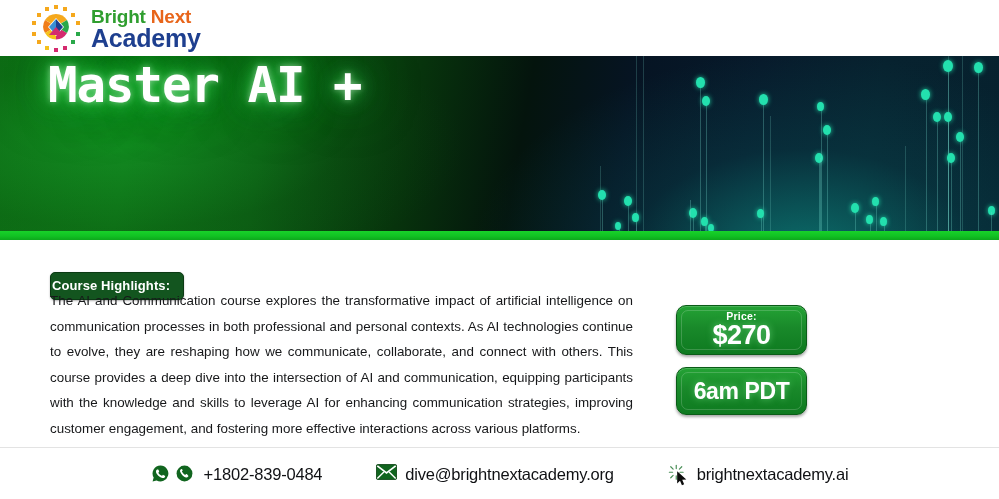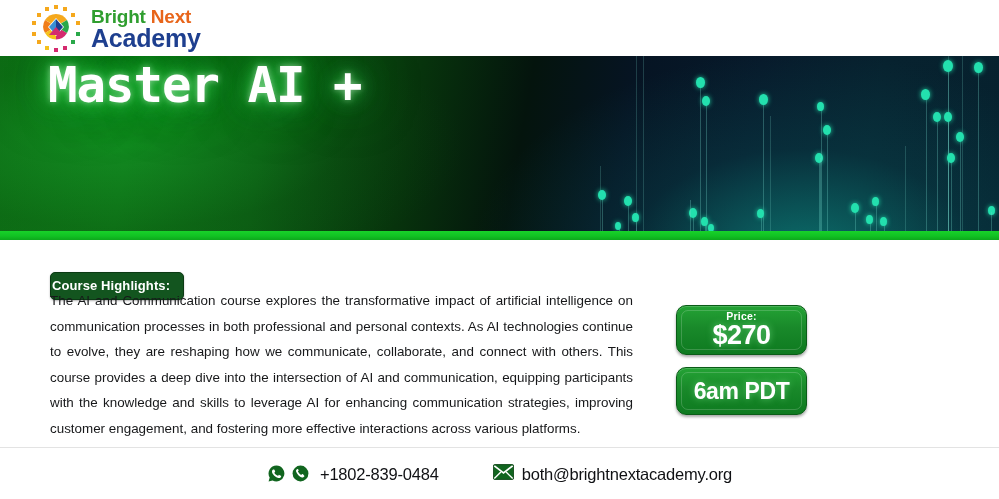--- a/index.html
+++ b/index.html
@@ -344,18 +344,35 @@
     </div>
 
     <div class="fitem">
       <span class="ic">
         <svg width="21" height="16" viewBox="0 0 24 18">
           <rect x="0.5" y="0.5" width="23" height="17" rx="1.5" fill="#11651f" stroke="#0b4414"></rect>
           <path d="M1.5 2 L12 10 L22.5 2" fill="none" stroke="#ffffff" stroke-width="2"></path>
           <path d="M1.5 16.5 L9 9 M22.5 16.5 L15 9" fill="none" stroke="#ffffff" stroke-width="1.6"></path>
         </svg>
       </span>
-      <span class="txt">both@brightnextacademy.org</span>
-    </div>
-
+      <span class="txt">dive@brightnextacademy.org</span>
+    </div>
+
+    <div class="fitem">
+      <span class="ic">
+        <svg width="22" height="22" viewBox="0 0 24 24">
+          <g stroke="#4a8f57" stroke-width="1.3" stroke-linecap="round">
+            <line x1="9" y1="1.5" x2="9" y2="5"></line>
+            <line x1="1.5" y1="9" x2="5" y2="9"></line>
+            <line x1="3" y1="3" x2="5.6" y2="5.6"></line>
+            <line x1="15" y1="3" x2="12.4" y2="5.6"></line>
+            <line x1="3" y1="15" x2="5.6" y2="12.4"></line>
+            <line x1="16.5" y1="9" x2="13" y2="9"></line>
+            <line x1="9" y1="16.5" x2="9" y2="13"></line>
+          </g>
+          <path d="M10 8 L20 17 L15.5 17.3 L17.6 22.2 L15.2 23.2 L13.1 18.4 L10 21.3 Z" fill="#0c0c0c"></path>
+        </svg>
+      </span>
+      <span class="txt">brightnextacademy.ai</span>
+    </div>
   </div>
 
 </div>
 
 </body></html>

